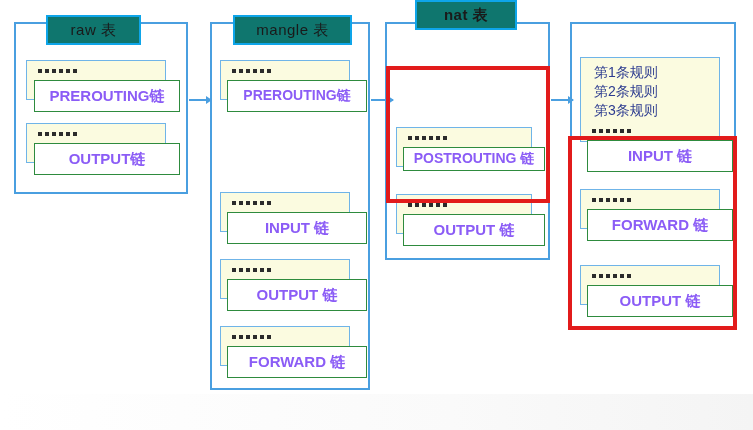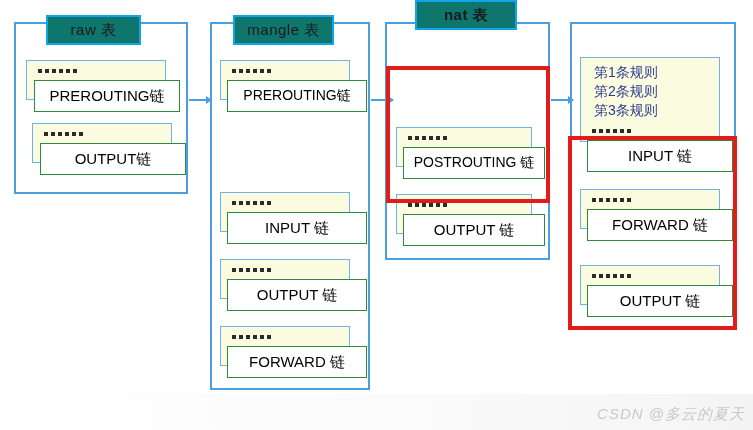--- a/index.html
+++ b/index.html
@@ -66,23 +66,24 @@
     margin-right:3px;
     vertical-align:middle;
   }
   .chain .label{
     position:absolute;
     background:#ffffff;
     border:1.5px solid #2e8b3e;
     box-sizing:border-box;
     display:flex;align-items:center;justify-content:center;
     font-size:15px;
-    color:#000000;
+    color:#8b5cf6;
     z-index:5;
     white-space:nowrap;
+    font-weight:bold;
   }
   .chain .label.tight{font-size:14px;}
 
   
   .rules{
     position:absolute;
     left:14px;top:6px;
     color:#2b3a8f;
     font-size:14px;
     line-height:19px;
@@ -144,31 +145,31 @@
   <div class="table-col" style="left:14px;top:22px;width:174px;height:172px;"></div>
 
   <div class="table-title thin" style="left:46px;top:15px;width:95px;height:30px;">raw 表</div>
 
   <div class="chain" style="left:26px;top:60px;width:140px;height:52px;">
     <div class="panel" style="width:140px;height:40px;"></div>
     <div class="dots"><span></span><span></span><span></span><span></span><span></span><span></span></div>
     <div class="label" style="left:8px;top:20px;width:146px;height:32px;">PREROUTING链</div>
   </div>
 
-  <div class="chain" style="left:26px;top:123px;width:140px;height:52px;margin-left:6px;">
+  <div class="chain" style="left:26px;top:123px;width:140px;height:52px;">
     <div class="panel" style="width:140px;height:40px;"></div>
     <div class="dots"><span></span><span></span><span></span><span></span><span></span><span></span></div>
     <div class="label" style="left:8px;top:20px;width:146px;height:32px;">OUTPUT链</div>
   </div>
 
   <div class="arrow" style="left:189px;top:99px;width:22px;"></div>
 
   <div class="table-col" style="left:210px;top:22px;width:160px;height:368px;"></div>
 
-  <div class="table-title thin" style="left:233px;top:15px;width:101px;height:30px;">mangle 表</div>
+  <div class="table-title thin" style="left:233px;top:15px;width:119px;height:30px;">mangle 表</div>
 
   <div class="chain" style="left:220px;top:60px;width:130px;height:52px;">
     <div class="panel" style="width:130px;height:40px;"></div>
     <div class="dots"><span></span><span></span><span></span><span></span><span></span><span></span></div>
     <div class="label tight" style="left:7px;top:20px;width:140px;height:32px;">PREROUTING链</div>
   </div>
 
 
   <div class="chain" style="left:220px;top:192px;width:130px;height:52px;">
     <div class="panel" style="width:130px;height:40px;"></div>
@@ -191,21 +192,21 @@
   <div class="arrow" style="left:371px;top:99px;width:22px;"></div>
 
   <div class="table-col" style="left:385px;top:22px;width:165px;height:238px;"></div>
 
   <div class="table-title" style="left:415px;top:0;width:102px;height:30px;">nat 表</div>
 
 
   <div class="chain" style="left:396px;top:127px;width:136px;height:52px;">
     <div class="panel" style="width:136px;height:40px;"></div>
     <div class="dots"><span></span><span></span><span></span><span></span><span></span><span></span></div>
-    <div class="label tight" style="left:7px;top:20px;width:142px;height:32px;">POSTROUTING 链</div>
+    <div class="label tight" style="left:7px;top:20px;width:142px;height:24px;">POSTROUTING 链</div>
   </div>
 
   <div class="chain" style="left:396px;top:194px;width:136px;height:52px;">
     <div class="panel" style="width:136px;height:40px;"></div>
     <div class="dots"><span></span><span></span><span></span><span></span><span></span><span></span></div>
     <div class="label" style="left:7px;top:20px;width:142px;height:32px;">OUTPUT 链</div>
   </div>
 
   <div class="redbox" style="left:386px;top:66px;width:164px;height:137px;"></div>
 
@@ -233,15 +234,14 @@
 
   <div class="chain" style="left:580px;top:265px;width:140px;height:52px;">
     <div class="panel" style="width:140px;height:40px;"></div>
     <div class="dots"><span></span><span></span><span></span><span></span><span></span><span></span></div>
     <div class="label" style="left:7px;top:20px;width:146px;height:32px;">OUTPUT 链</div>
   </div>
 
   <div class="redbox" style="left:568px;top:136px;width:169px;height:194px;"></div>
 
   <div class="wm-strip"></div>
-  <div class="watermark">CSDN @多云的夏天</div>
 
 </div>
 
 </body></html>

